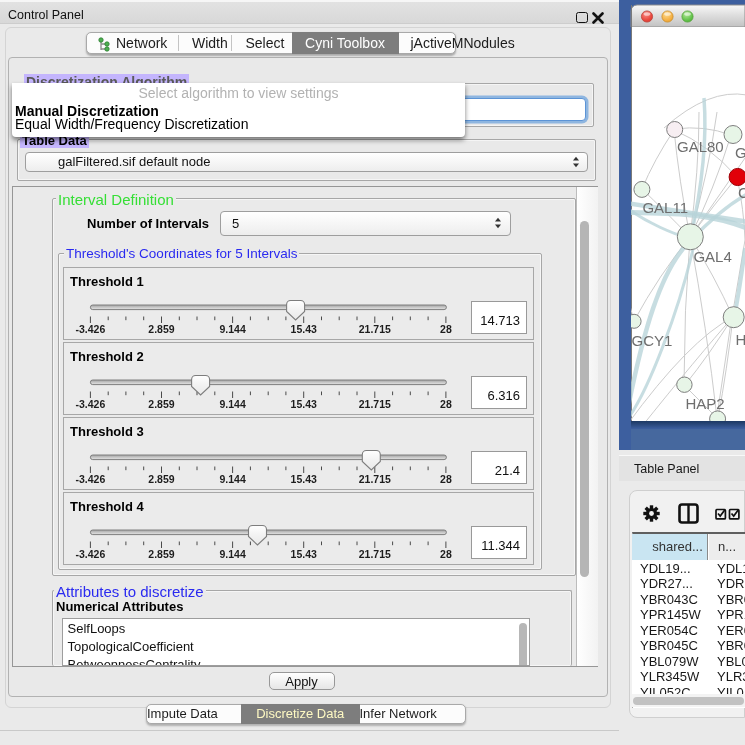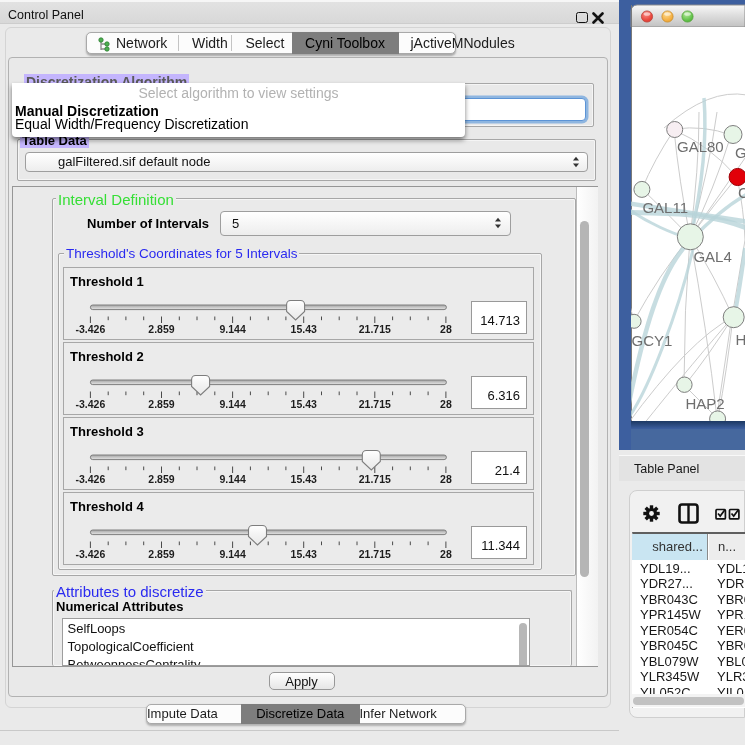--- a/index.html
+++ b/index.html
@@ -7,21 +7,21 @@
 #stage { position:relative; width:745px; height:745px; }
 
 #titlebar { position:absolute; left:0; top:2px; width:619px; height:22px;
   background:linear-gradient(#e2e2e2,#d8d8d8); border-bottom:1px solid #cdcdcd; }
 #titletx { position:absolute; left:8px; top:7.5px; font-size:12.5px; color:#111; }
 #floatic { position:absolute; left:576px; top:12px; width:12px; height:11px; border:1.7px solid #111; border-radius:2.5px; }
 #tabstrip { position:absolute; left:86px; top:32px; width:370px; height:22px; background:#fcfcfc;
   border:1px solid #a9a9a9; border-radius:5px; box-shadow:0 1.5px 2px rgba(0,0,0,0.28); font-size:14px; color:#1c1c1c; }
 .tseg { position:absolute; top:0; height:20px; line-height:20px; }
 .tsep { position:absolute; top:2px; height:16px; width:1px; background:#c4c4c4; }
-#cynitab { position:absolute; left:204.5px; top:-1px; width:107px; height:22px; background:#7d7d7d; color:#000000;
+#cynitab { position:absolute; left:204.5px; top:-1px; width:107px; height:22px; background:#7d7d7d; color:#ffffff;
   text-align:center; line-height:22px; }
 #panel { position:absolute; left:8px; top:57px; width:600px; height:640px; background:#e9e9e9;
   border:1px solid #b2b2b2; border-radius:4px; }
 #outerpanel { position:absolute; left:5px; top:27px; width:606px; height:681px; border:1px solid #d4d4d4; border-radius:6px; }
 .group { position:absolute; border:1px solid #a7a7a7; border-radius:2px; box-shadow:inset 0 0 0 1px rgba(255,255,255,0.55); }
 .glabel { position:absolute; font-size:13px; background:#c4b5fd; padding:0 2px; white-space:nowrap; }
 #dacombo { position:absolute; left:25px; top:97.5px; width:561px; height:23px; background:#fff; border:1.5px solid #5c94d6;
   border-radius:4px; box-shadow:0 0 0 2.5px rgba(96,155,220,0.65); }
 #popup { position:absolute; left:12px; top:83px; width:453px; height:53.5px; background:#fff;
   border-radius:0 0 4px 4px; box-shadow:0 3px 5px rgba(0,0,0,0.5); }
@@ -35,21 +35,21 @@
 #vthumb { position:absolute; left:566.5px; top:34px; width:9px; height:356px; background:#b5b5b5; border-radius:4.5px; }
 .srow { position:absolute; left:63px; width:471px; height:72.5px; border:1px solid #a7a7a7; background:#ebebeb; }
 .slab { position:absolute; left:6px; top:6px; font-size:13px; font-weight:bold; color:#000; }
 .sval { position:absolute; left:407px; top:33px; width:56px; height:33px; background:#fff; border:1px solid #999;
   font-size:13px; color:#111; text-align:right; padding:11px 6px 0 0; }
 #applybtn { position:absolute; left:268.5px; top:671.5px; width:66px; height:18.5px; background:linear-gradient(#fefefe,#e6e6e6);
   border:1px solid #989898; border-radius:5px; text-align:center; font-size:13px; line-height:17px; color:#111; }
 #btabs { position:absolute; left:146px; top:703.5px; width:320px; height:20px; background:#fcfcfc; border:1px solid #a9a9a9;
   border-radius:5px; box-shadow:0 1.5px 2px rgba(0,0,0,0.25); font-size:13px; color:#1c1c1c; }
 #btabs .bseg { position:absolute; top:0; height:18px; line-height:18px; text-align:left; }
-#discrtab { position:absolute; left:94px; top:-1px; width:118.5px; height:20px; background:#7d7d7d; color:#000000; text-align:center; line-height:20px; }
+#discrtab { position:absolute; left:94px; top:-1px; width:118.5px; height:20px; background:#7d7d7d; color:#fef9c3; text-align:center; line-height:20px; }
 #winbottom { position:absolute; left:0; top:730px; width:619px; height:1px; background:#c9c9c9; }
 
 #tpbar { position:absolute; left:619px; top:455px; width:126px; height:26px; background:#e3e3e3; border-top:1px solid #f8f8f8; }
 #tpbar span { position:absolute; left:15px; top:5.5px; font-size:12.5px; color:#161616; }
 #browser { position:absolute; left:629px; top:490px; width:116px; height:228px; background:#f1f1f1;
   border:1px solid #cfcfcf; border-radius:8px 0 0 8px; }
 #tblwrap { position:absolute; left:632px; top:532px; width:113px; height:176px; background:#fff; border-left:1px solid #ababab; border-top:2px solid #5f5f5f; }
 #hdr1 { position:absolute; left:632px; top:534px; width:76px; height:26px; background:#c9e5f2; border-right:1px solid #8a8a8a;
   font-size:13px; color:#333; text-align:center; line-height:26px; padding-left:16px; }
 #hdr2 { position:absolute; left:709px; top:534px; width:36px; height:26px; background:#ededed; font-size:13px; color:#333;

